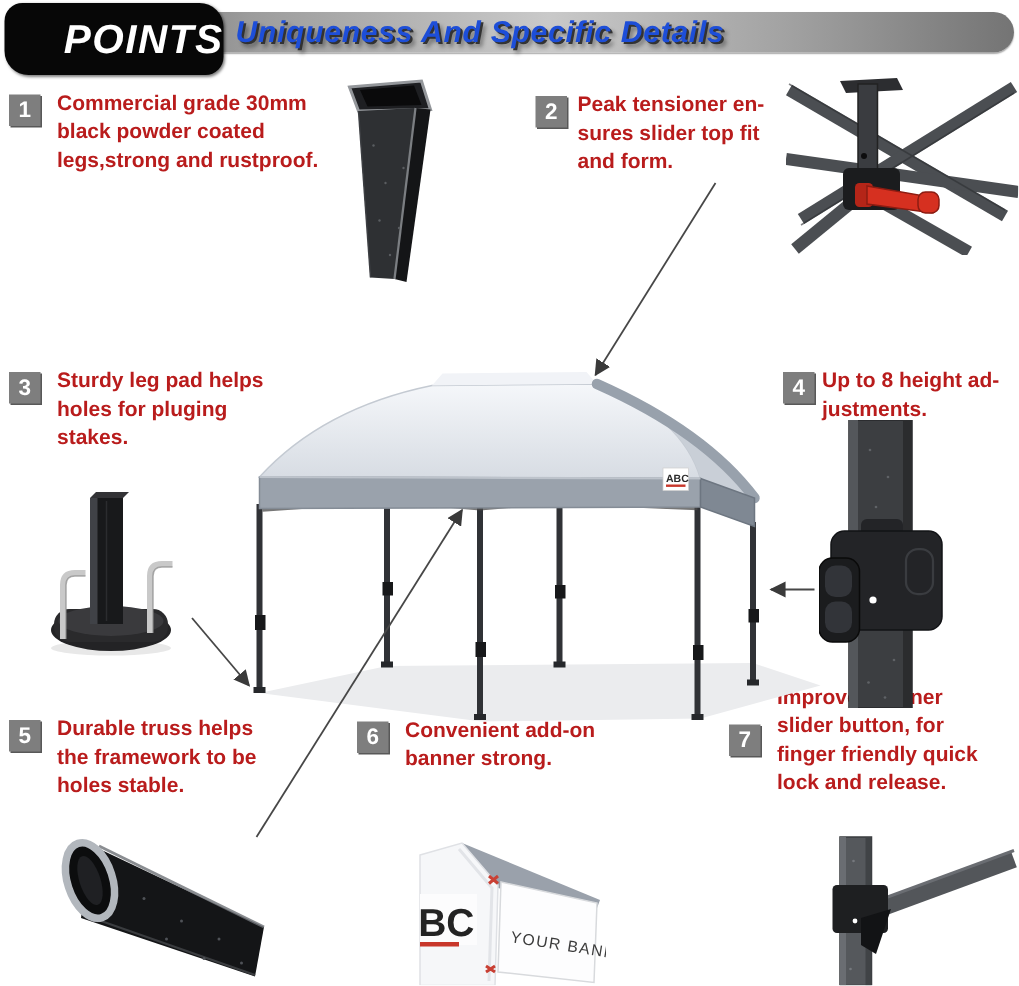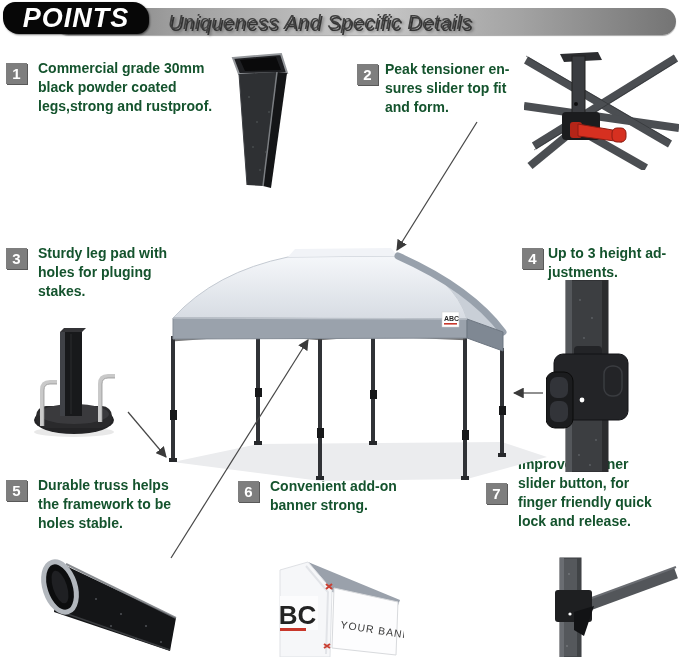--- a/index.html
+++ b/index.html
@@ -9,42 +9,42 @@
   }
   
   .header-bar{
     position:absolute;left:55px;top:8px;width:621px;height:27px;
     border-radius:14px;
     background:linear-gradient(90deg,#6f6f6f 0%,#9c9c9c 18%,#c9c9c9 50%,#a3a3a3 75%,#747474 100%);
     box-shadow:0 1px 1px rgba(0,0,0,.35);
   }
   .header-title{
     position:absolute;left:60px;top:11px;width:520px;text-align:center;
-    font-size:20px;font-weight:normal;font-style:italic;color:#404040;
+    font-size:20px;font-weight:bold;font-style:italic;color:#1d4ed8;
     letter-spacing:.5px;
     text-shadow:1.5px 1.5px 0 rgba(45,45,45,.95),3px 3px 3px rgba(0,0,0,.4);
     white-space:nowrap;
   }
   .points-box{
-    position:absolute;left:3px;top:2px;width:146px;height:32px;
+    position:absolute;left:3px;top:2px;width:146px;height:48px;
     background:#070707;border-radius:12px 16px 12px 16px;
-    display:flex;align-items:center;justify-content:center;
+    display:flex;align-items:center;justify-content:flex-end;
     box-shadow:1px 1px 2px rgba(0,0,0,.5);
   }
   .points-box span{
     font-size:27px;font-weight:bold;font-style:italic;color:#fff;letter-spacing:1px;
   }
   
   .badge{
     position:absolute;width:21px;height:21px;background:#7e7e7e;
     color:#fff;font-size:15px;font-weight:bold;text-align:center;line-height:21px;
     box-shadow:1px 1px 0 rgba(70,70,70,.9);
   }
   .ftext{
-    position:absolute;font-size:14px;font-weight:bold;color:#14532d;
+    position:absolute;font-size:14px;font-weight:bold;color:#b91c1c;
     line-height:19px;white-space:pre-line;
   }
   svg{position:absolute;}
   .leader{pointer-events:none;}
 </style>
 </head>
 <body>
 
 <div id="stage">
 
@@ -61,27 +61,27 @@
 legs,strong and rustproof.</div>
   </div>
   <div>
     <div class="badge" style="left:357px;top:64px">2</div>
     <div class="ftext" style="left:385px;top:60px;width:160px">Peak tensioner en-
 sures slider top fit
 and form.</div>
   </div>
   <div>
     <div class="badge" style="left:6px;top:248px">3</div>
-    <div class="ftext" style="left:38px;top:244px;width:175px">Sturdy leg pad with
+    <div class="ftext" style="left:38px;top:244px;width:175px">Sturdy leg pad helps
 holes for pluging
 stakes.</div>
   </div>
   <div>
     <div class="badge" style="left:522px;top:248px">4</div>
-    <div class="ftext" style="left:548px;top:244px;width:130px">Up to 3 height ad-
+    <div class="ftext" style="left:548px;top:244px;width:130px">Up to 8 height ad-
 justments.</div>
   </div>
   <div>
     <div class="badge" style="left:6px;top:480px">5</div>
     <div class="ftext" style="left:38px;top:476px;width:180px">Durable truss helps
 the framework to be
 holes stable.</div>
   </div>
   <div>
     <div class="badge" style="left:238px;top:481px">6</div>

